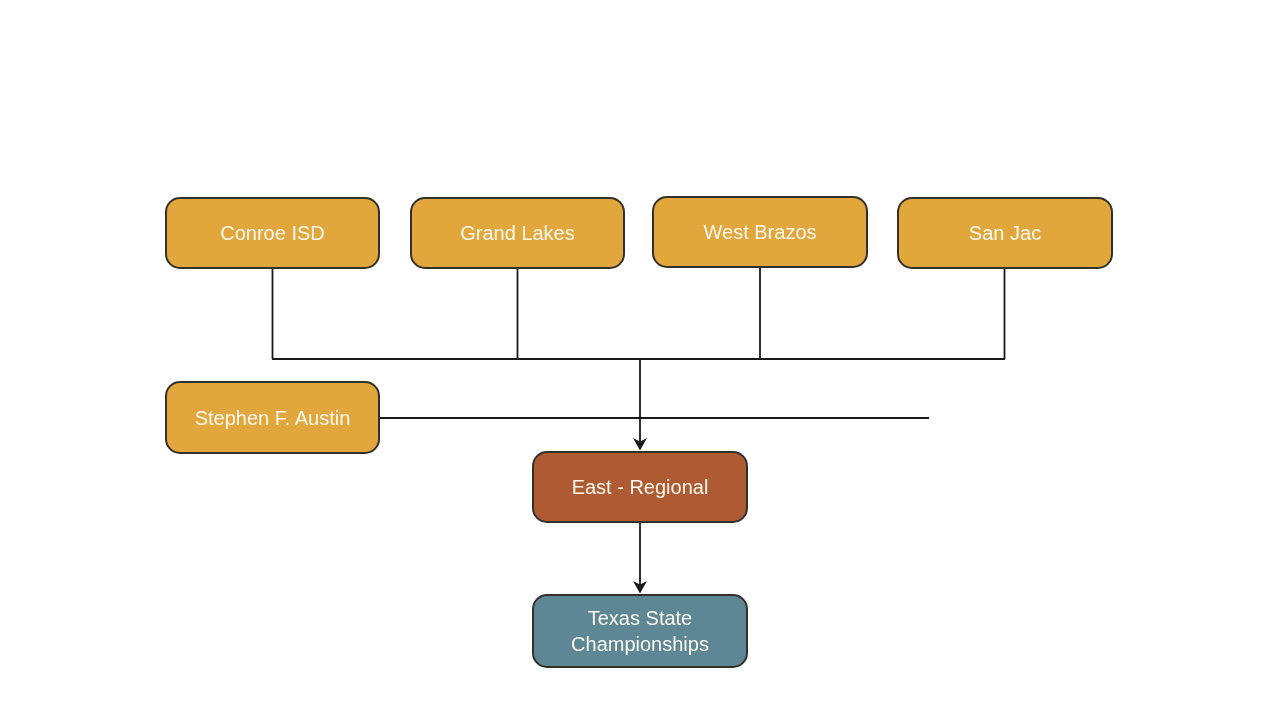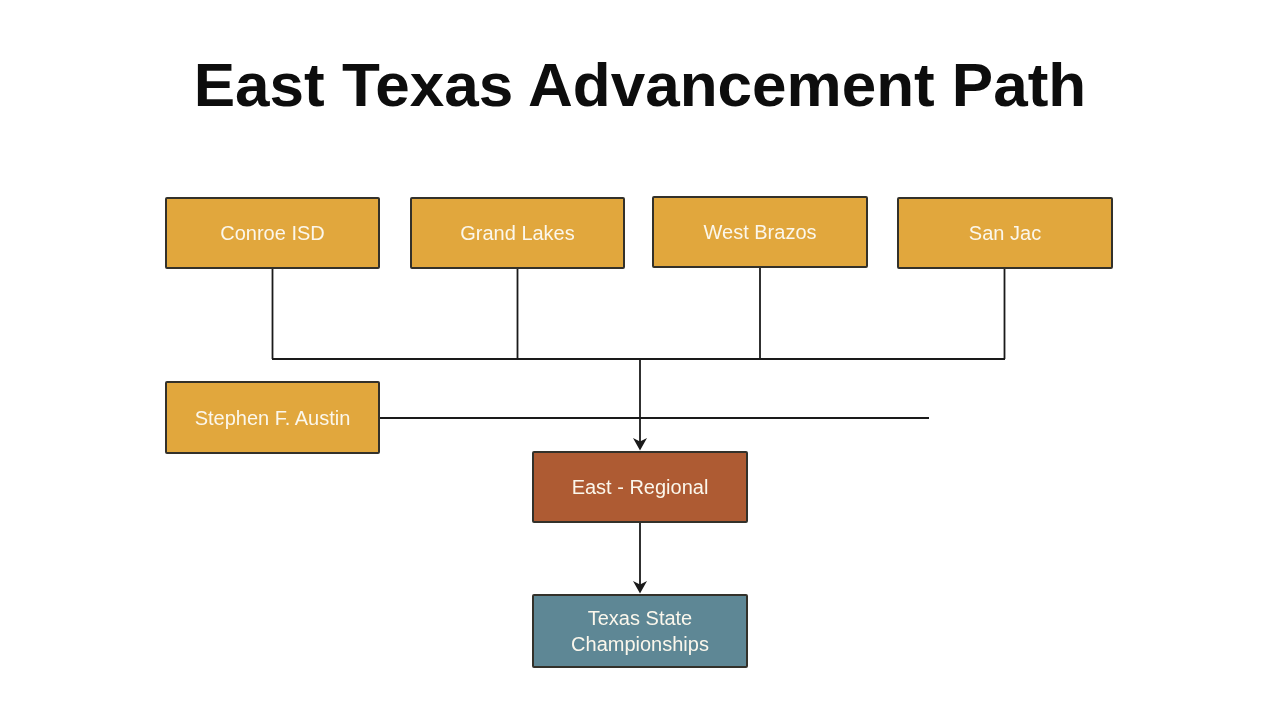--- a/index.html
+++ b/index.html
@@ -50,21 +50,21 @@
     stroke: none;
   }
 
   .node {
     position: absolute;
     display: flex;
     align-items: center;
     justify-content: center;
     text-align: center;
     border: 2.2px solid var(--node-border, #33312a);
-    border-radius: 2px;
+    border-radius: 15px;
     color: var(--node-text, #fbf7ec);
     font-size: 20px;
     line-height: 1.3;
     padding: 0 14px;
   }
 
   .fill-gold { background: var(--gold, #e1a73d); }
   .fill-rust { background: var(--rust, #ae5b33); text-align: right; }
   .fill-teal { background: var(--teal, #5e8795); }
 
@@ -80,21 +80,20 @@
 
   
   #node-east-regional { left: 532px; top: 451px; width: 216px; height: 72px; }
   #node-texas-state-championships { left: 532px; top: 594px; width: 216px; height: 74px; }
 </style>
 </head>
 <body>
 
 <div class="slide">
 
-  <h1 class="slide-title">East Texas Advancement Path</h1>
 
   <svg class="connector-layer" width="1280" height="720" viewBox="0 0 1280 720" aria-hidden="true">
 
     <line x1="272.5" y1="269" x2="272.5" y2="359"></line>
     <line x1="517.5" y1="269" x2="517.5" y2="359"></line>
     <line x1="760" y1="268" x2="760" y2="359"></line>
     <line x1="1004.5" y1="269" x2="1004.5" y2="359"></line>
 
     <line x1="272" y1="359" x2="1005" y2="359"></line>
 

